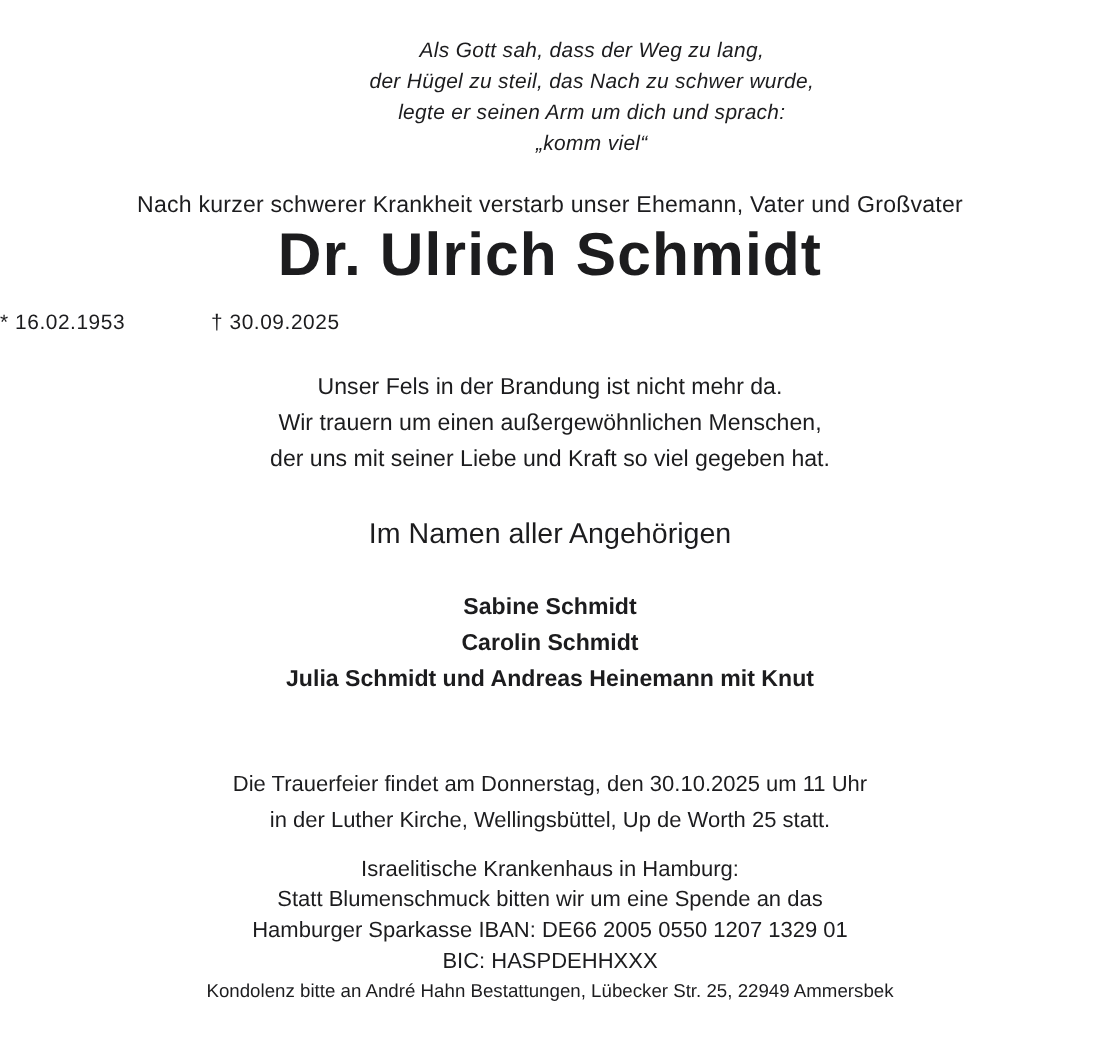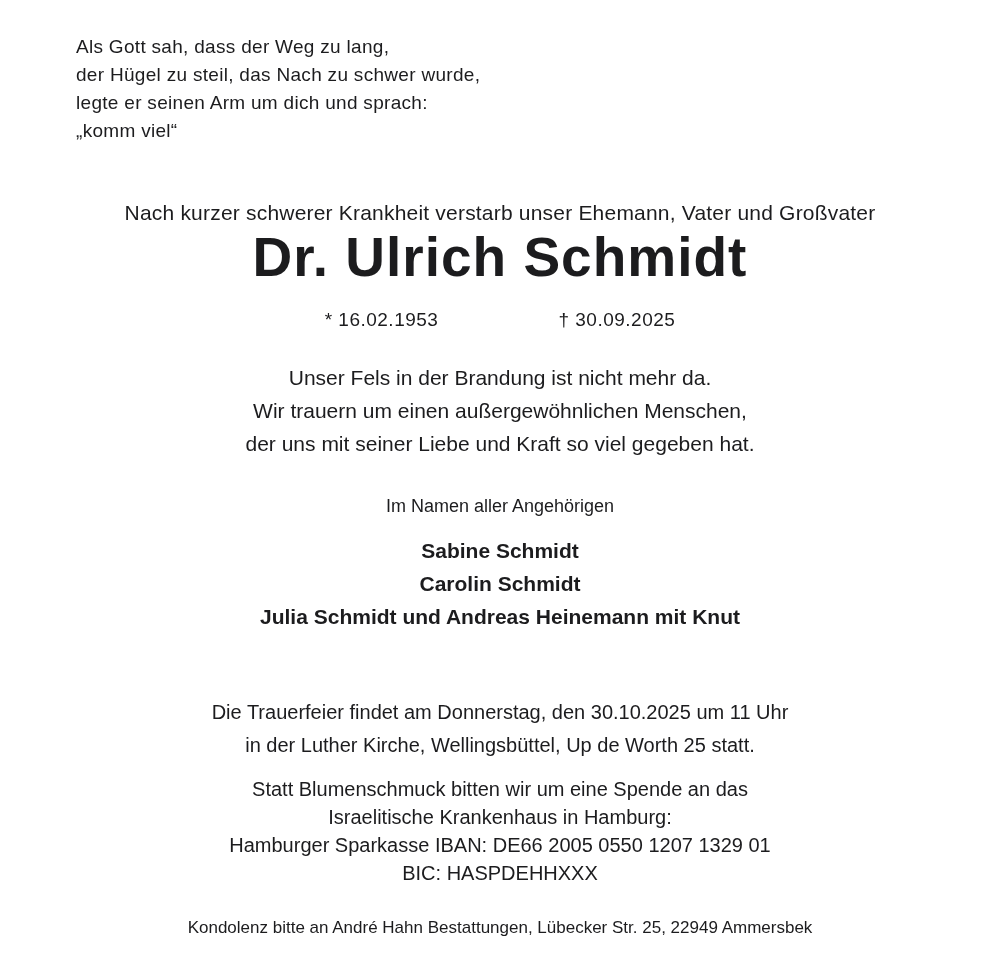--- a/index.html
+++ b/index.html
@@ -12,78 +12,78 @@
     width: 1000px;
     height: 965px;
     background: #ffffff;
     color: #1c1c1e;
     font-family: "Liberation Sans", "DejaVu Sans", sans-serif;
     overflow: hidden;
   }
   
   .verse {
     padding: 33px 0 0 76px;
+    font-style: italic;
     font-size: 19px;
     line-height: 28px;
     letter-spacing: 0.3px;
-    text-align: left;
+    text-align: center;
   }
   
   .announcement {
-    margin-top: 56px;
+    margin-top: 30px;
     text-align: center;
     font-size: 21px;
     letter-spacing: 0.2px;
   }
   .deceased-name {
     text-align: center;
     font-size: 55px;
     font-weight: bold;
     letter-spacing: 1px;
   }
   .dates {
     margin-top: 20px;
     display: flex;
-    justify-content: center;
-    gap: 120px;
+    justify-content: flex-start;
+    gap: 78px;
     font-size: 19px;
     letter-spacing: 0.5px;
   }
   .tribute {
     margin-top: 30px;
     text-align: center;
     font-size: 21px;
     line-height: 33px;
   }
   .on-behalf {
     margin-top: 36px;
     text-align: center;
-    font-size: 18px;
+    font-size: 26px;
   }
   .family {
-    margin-top: 17px;
+    margin-top: 34px;
     text-align: center;
     font-size: 21px;
     font-weight: bold;
     line-height: 33px;
   }
   .funeral {
     margin-top: 63px;
     text-align: center;
     font-size: 20px;
     line-height: 33px;
   }
   .donation {
     margin-top: 13px;
     text-align: center;
     font-size: 20px;
     line-height: 28px;
   }
   .condolence {
-    margin-top: 28px;
     text-align: center;
     font-size: 17px;
     line-height: 26px;
   }
 </style>
 </head>
 <body>
 
 <div class="page">
 
@@ -116,22 +116,22 @@
     <div>Carolin Schmidt</div>
     <div>Julia Schmidt und Andreas Heinemann mit Knut</div>
   </div>
 
   <div class="funeral">
     <div>Die Trauerfeier findet am Donnerstag, den 30.10.2025 um 11 Uhr</div>
     <div>in der Luther Kirche, Wellingsbüttel, Up de Worth 25 statt.</div>
   </div>
 
   <div class="donation">
+    <div>Israelitische Krankenhaus in Hamburg:</div>
     <div>Statt Blumenschmuck bitten wir um eine Spende an das</div>
-    <div>Israelitische Krankenhaus in Hamburg:</div>
     <div>Hamburger Sparkasse IBAN: DE66 2005 0550 1207 1329 01</div>
     <div>BIC: HASPDEHHXXX</div>
   </div>
 
   <div class="condolence">
     <div>Kondolenz bitte an André Hahn Bestattungen, Lübecker Str. 25, 22949 Ammersbek</div>
 
   </div>
 
 </div>

